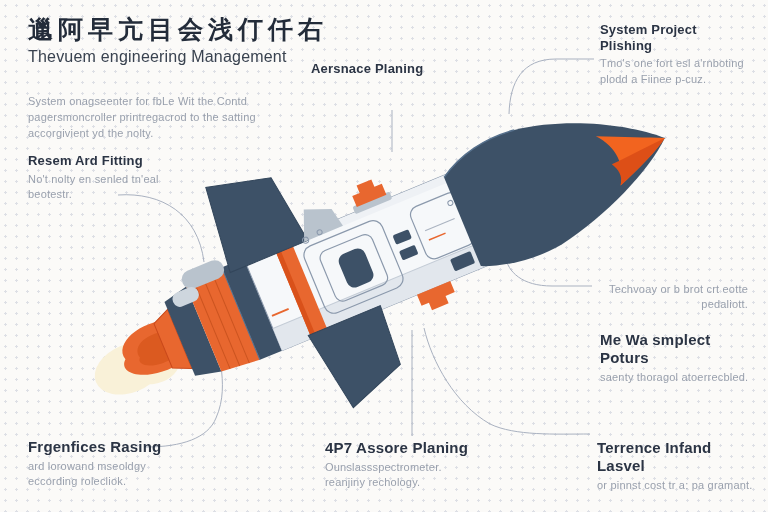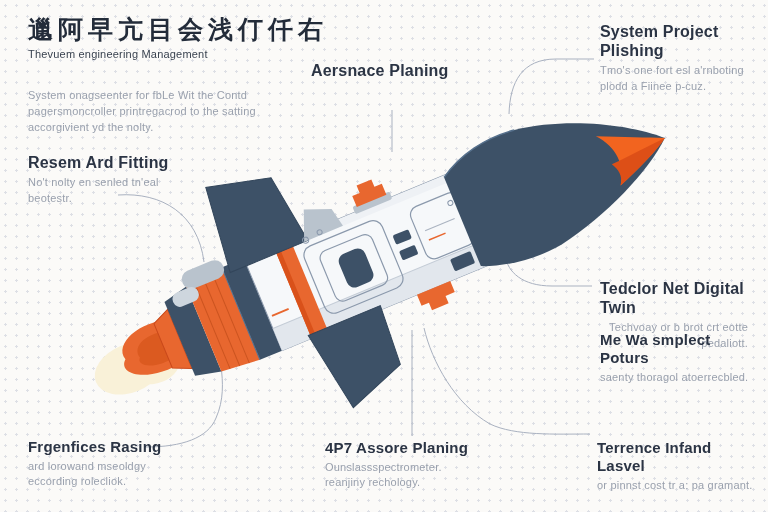--- a/index.html
+++ b/index.html
@@ -11,24 +11,24 @@
     background-size:11px 11px;
     overflow:hidden;
     font-family:"Liberation Sans","DejaVu Sans",sans-serif;
   }
   .scene{position:absolute;left:0;top:0;width:768px;height:512px;}
   .header{position:absolute;left:28px;top:14px;}
   .title-cjk{
     font-size:25px;font-weight:bold;color:#232c3a;letter-spacing:5px;
     font-family:"DejaVu Sans",sans-serif;line-height:1.25;text-align:center;
   }
-  .title-en{font-size:11px;color:#39424f;margin-top:3px;letter-spacing:.2px;}
+  .title-en{font-size:16px;color:#39424f;margin-top:3px;letter-spacing:.2px;}
   .desc{font-size:11px;color:#99a0ad;width:238px;margin-top:28px;line-height:1.45;letter-spacing:.2px;}
   .label{position:absolute;}
-  .lbl-title{font-size:16px;font-weight:bold;color:#2b3444;line-height:1.2;letter-spacing:.2px;}
+  .lbl-title{font-size:13px;font-weight:bold;color:#2b3444;line-height:1.2;letter-spacing:.2px;}
   .lbl-title.lg{font-size:15px;}
   .lbl-body{font-size:11px;color:#99a0ad;line-height:1.4;margin-top:3px;letter-spacing:.2px;}
   .lbl-resem      {left:28px;  top:153px; width:150px;}
   .lbl-aersnace   {left:311px; top:61px;  width:140px;}
   .lbl-system     {left:600px; top:22px;  width:152px;}
   .lbl-tedclor    {left:600px; top:279px; width:148px;}
   .lbl-tedclor .lbl-body{text-align:right;}
   .lbl-mewa       {left:600px; top:331px; width:162px;}
   .lbl-terrence   {left:597px; top:439px; width:165px;}
   .lbl-assore     {left:325px; top:439px; width:145px;}
@@ -137,21 +137,20 @@
   <div class="label lbl-aersnace">
     <div class="lbl-title">Aersnace Planing</div>
   </div>
 
   <div class="label lbl-system">
     <div class="lbl-title">System Project Plishing</div>
     <div class="lbl-body">Tmo's one fort esl a'rnboting plodd a Fiinee p-cuz.</div>
   </div>
 
   <div class="label lbl-tedclor">
-    <div class="lbl-title">Tedclor Net Digital Twin</div>
     <div class="lbl-body">Techvoay or b brot crt eotte pedaliott.</div>
   </div>
 
   <div class="label lbl-mewa">
     <div class="lbl-title lg">Me Wa smplect Poturs</div>
     <div class="lbl-body">saenty thoragol atoerrecbled.</div>
   </div>
 
   <div class="label lbl-terrence">
     <div class="lbl-title lg">Terrence Infand Lasvel</div>

